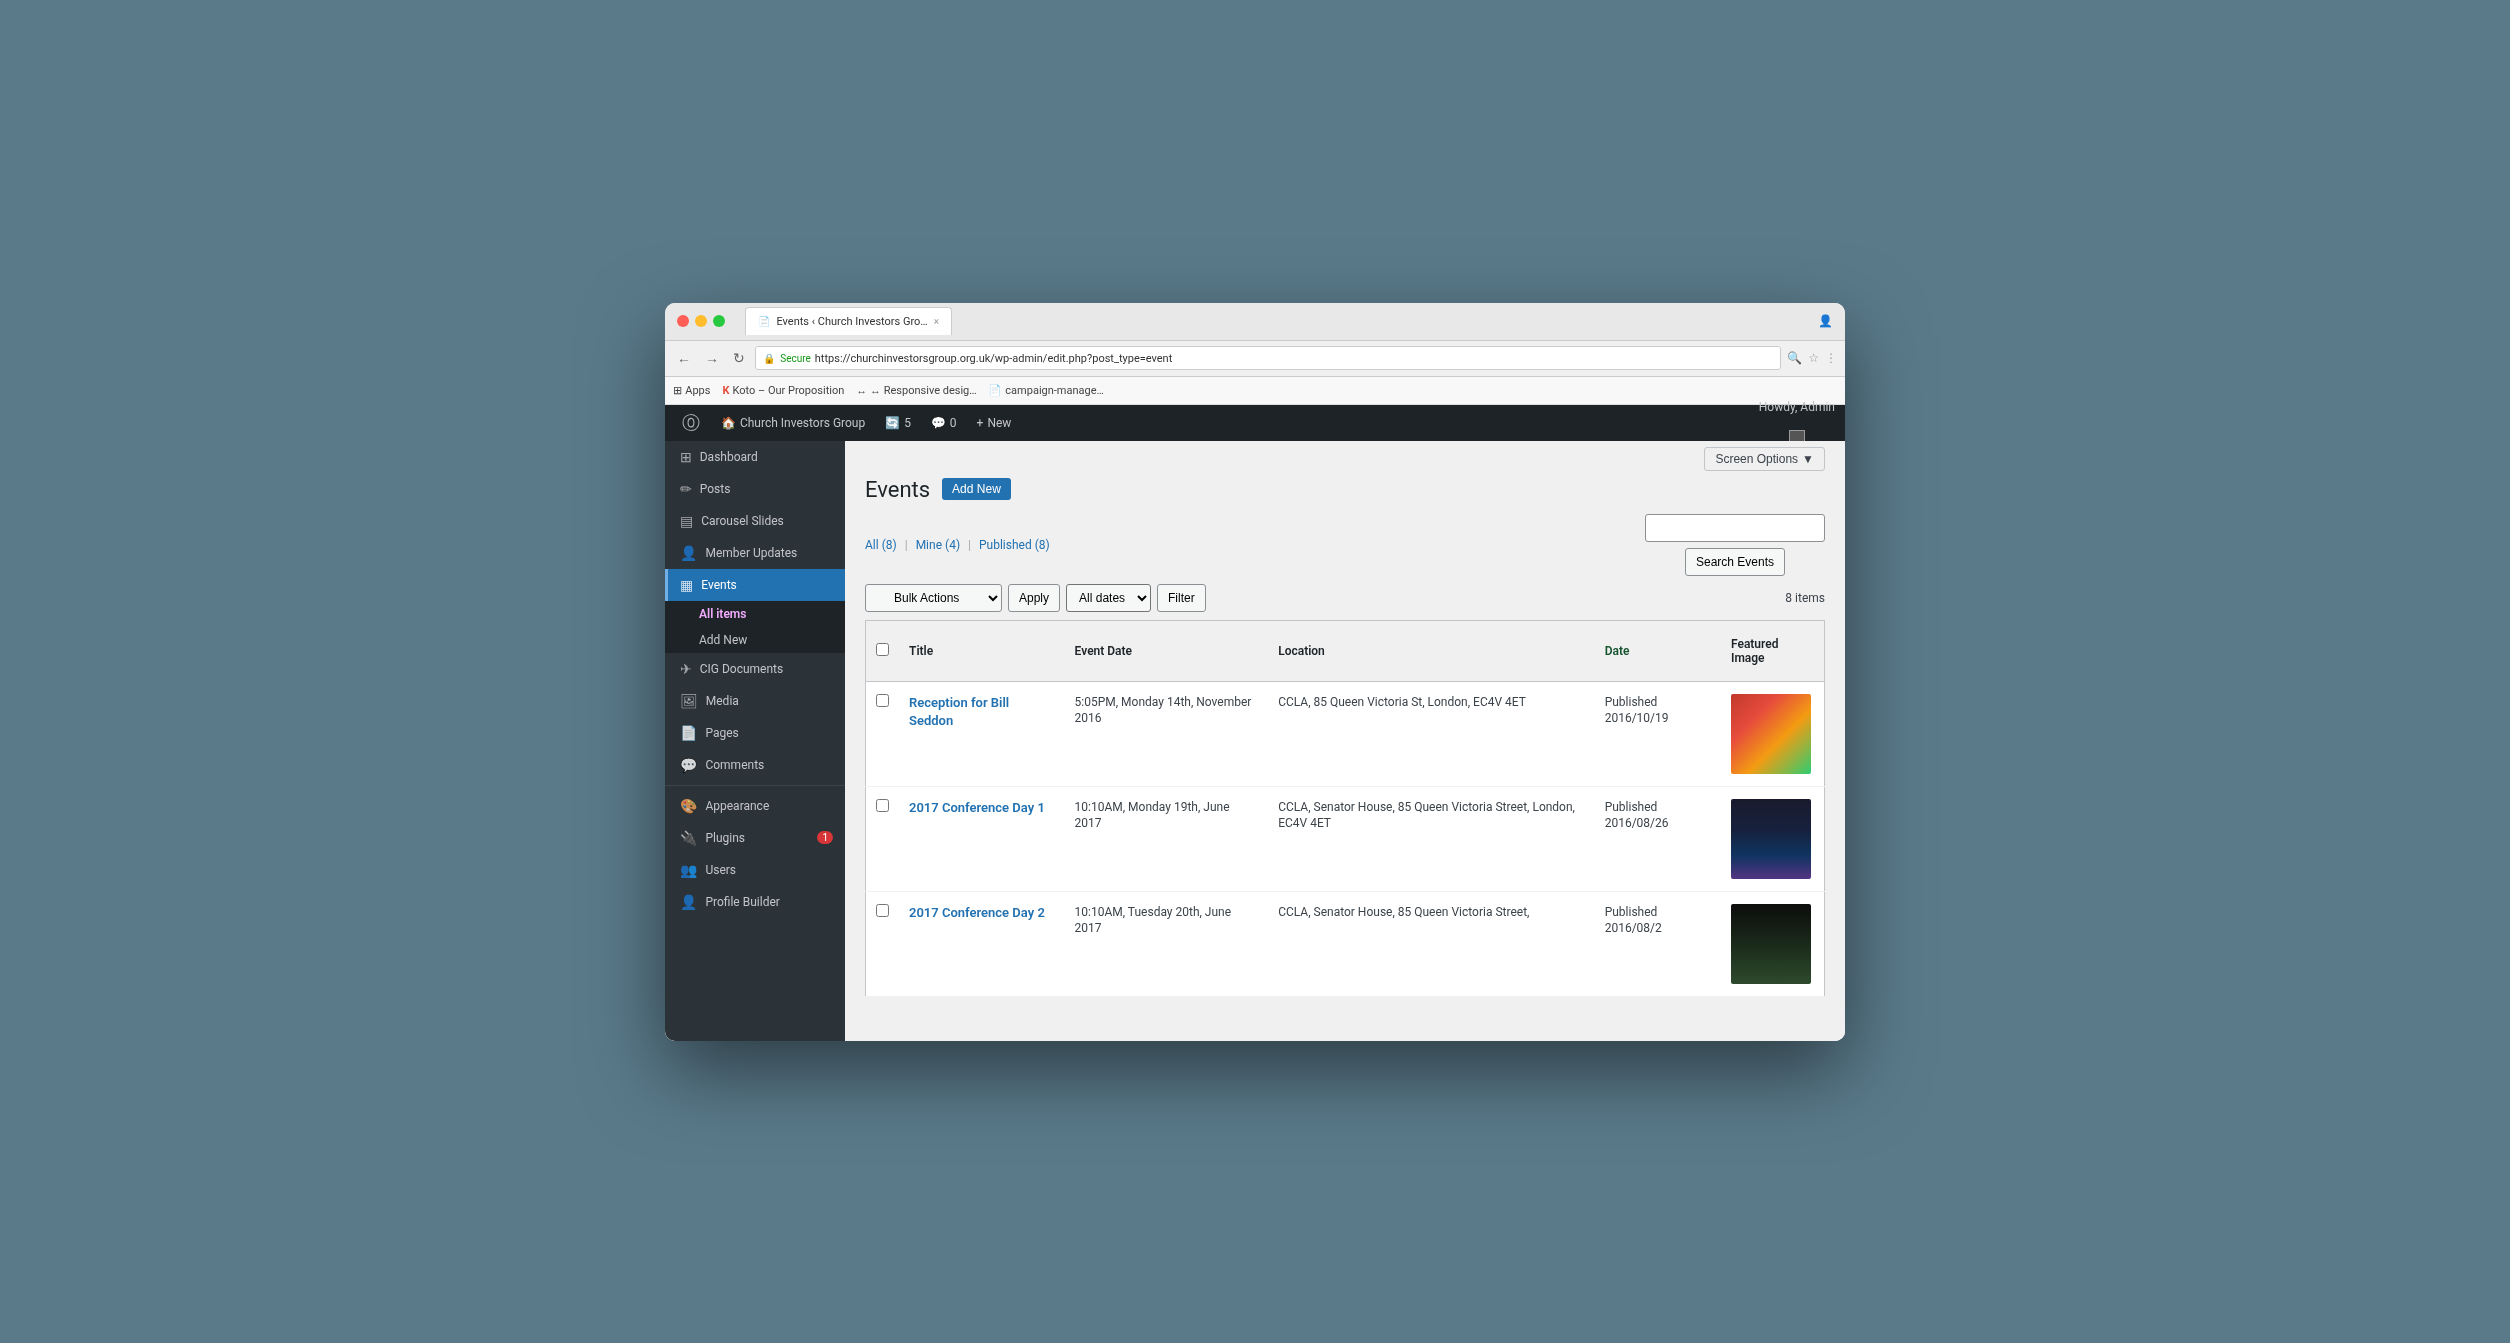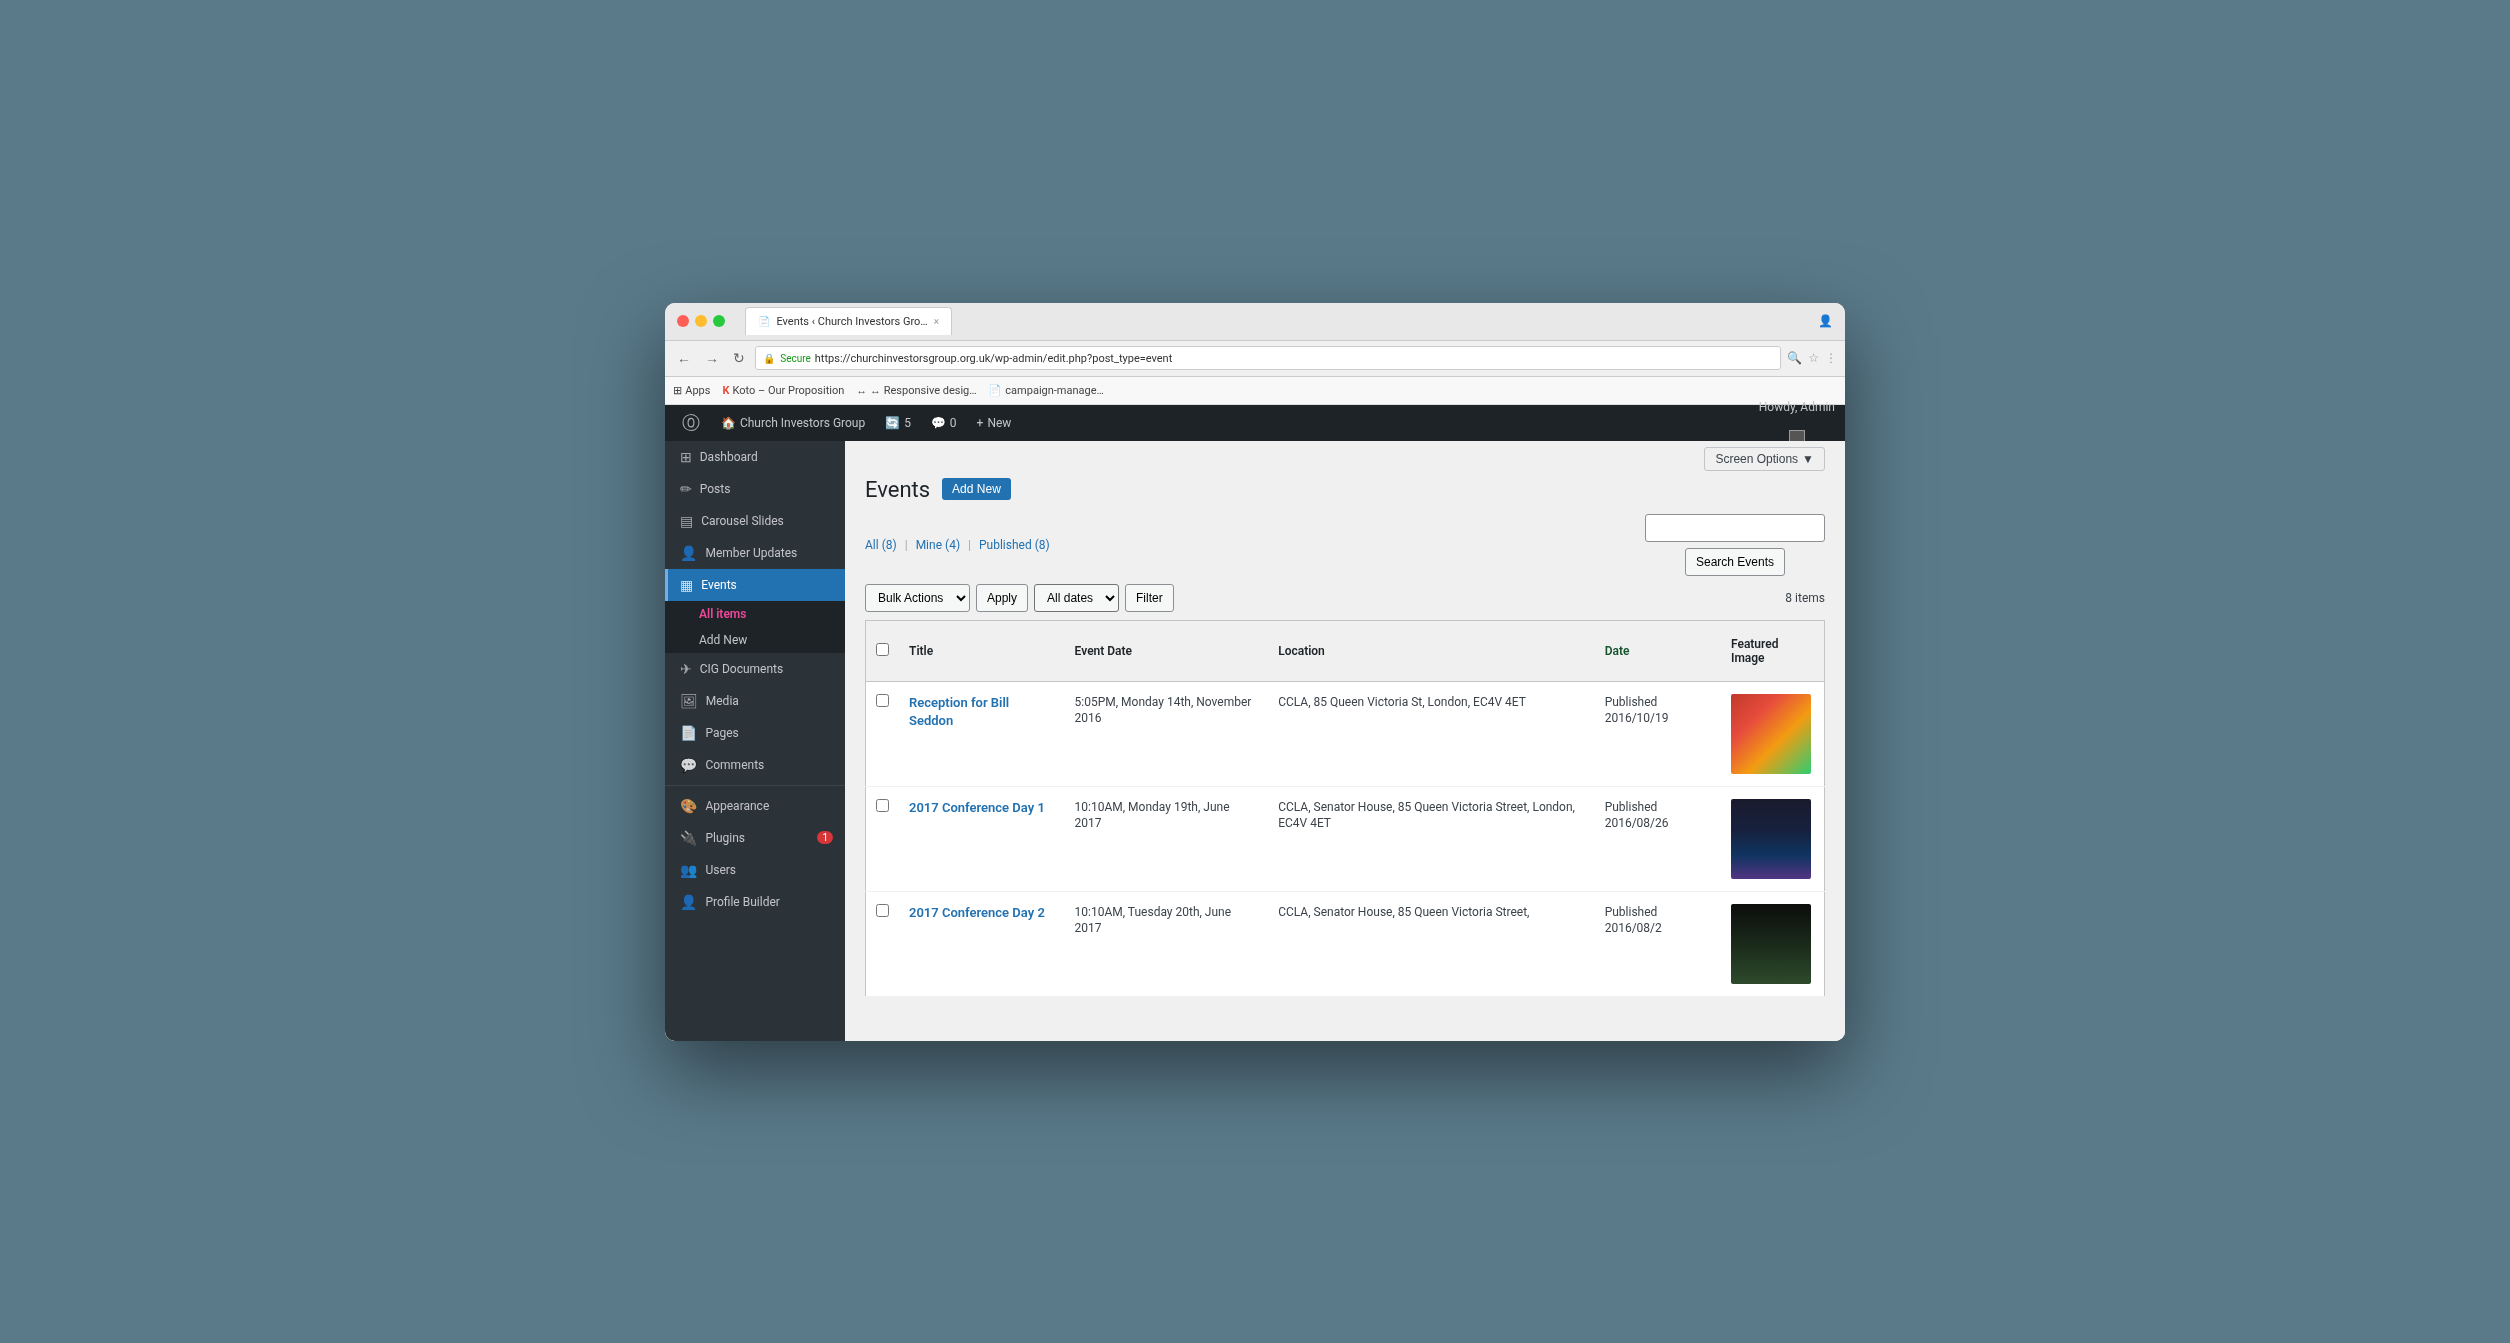--- a/index.html
+++ b/index.html
@@ -193,21 +193,21 @@
     }
     .sidebar-icon { font-size: 14px; opacity: 0.8; }
     .sidebar-sub-items { background: #1d2327; }
     .sidebar-sub-item {
       padding: 6px 12px 6px 34px;
       color: #c3c4c7;
       font-size: 12px;
       cursor: pointer;
       display: block;
     }
-    .sidebar-sub-item.active { color: #ec4899; font-weight: 600; }
+    .sidebar-sub-item.active { color: #f0abfc; font-weight: 600; }
     .badge {
       background: #d63638;
       color: #fff;
       border-radius: 10px;
       padding: 1px 5px;
       font-size: 10px;
       margin-left: auto;
     }
     .sidebar-separator {
       height: 1px;
@@ -300,21 +300,21 @@
     .actions-bar {
       padding: 0 20px;
       margin-bottom: 8px;
       display: flex;
       align-items: center;
       gap: 6px;
     }
     .bulk-actions-select {
       border: 1px solid #8c8f94;
       border-radius: 3px;
-      padding: 3px 8px;
+      padding: 3px 24px;
       font-size: 12px;
       background: #f6f7f7;
       height: 28px;
       cursor: pointer;
     }
     .apply-btn {
       background: #f6f7f7;
       border: 1px solid #8c8f94;
       border-radius: 3px;
       padding: 3px 10px;

